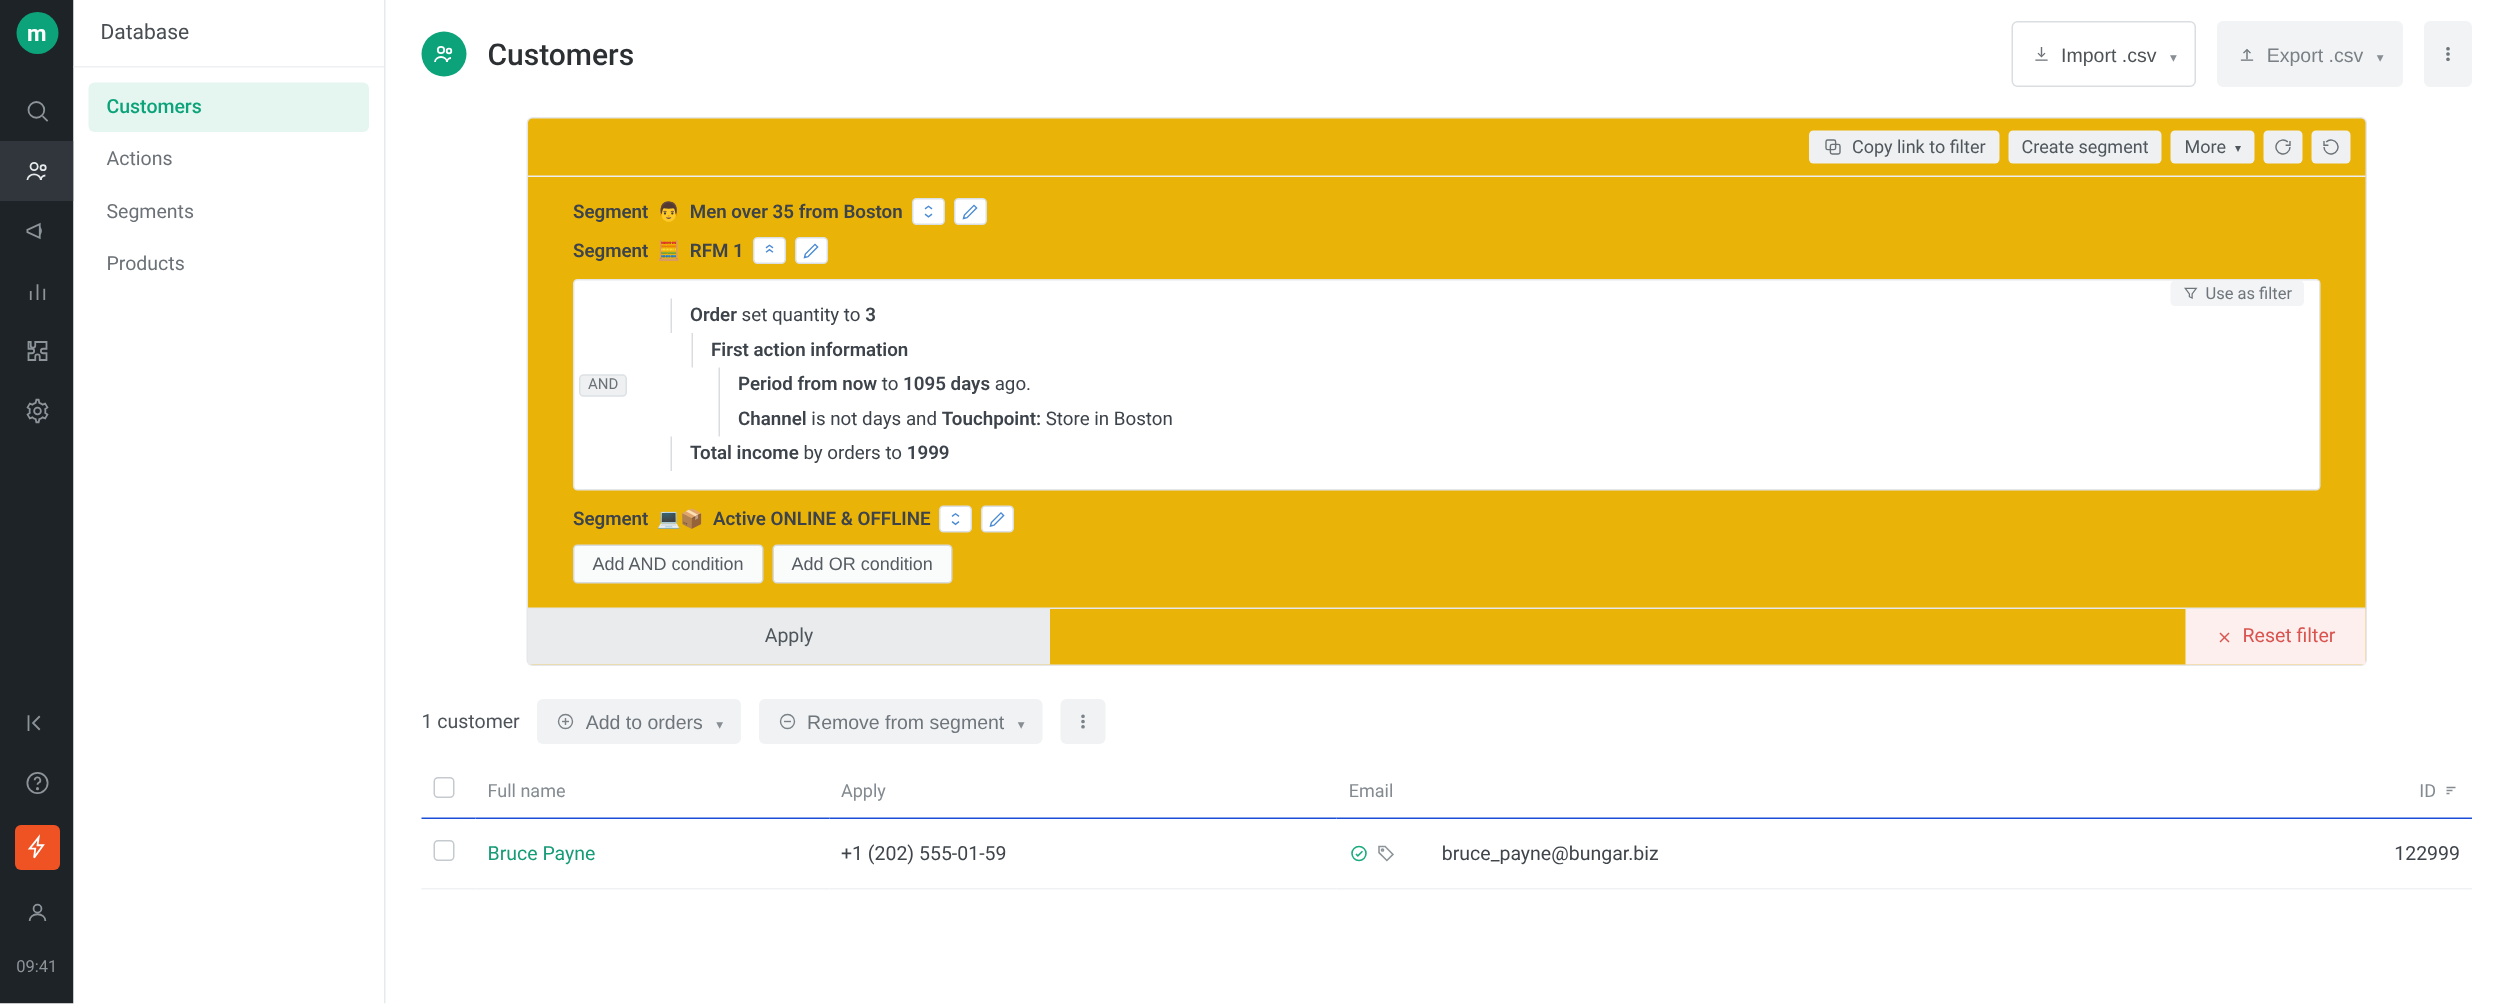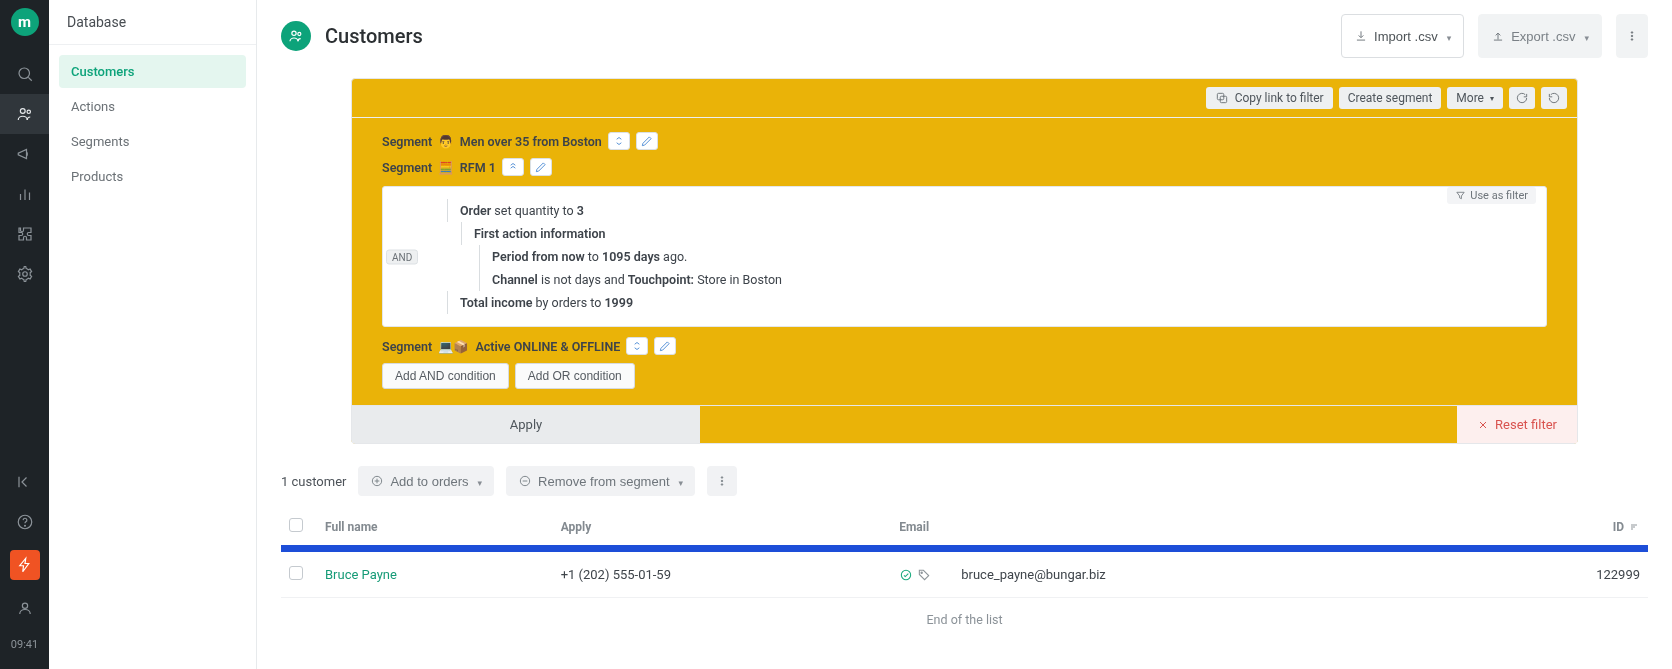--- a/index.html
+++ b/index.html
@@ -68,21 +68,21 @@
   .reset svg{stroke:#d9534f;}
 
   
   .meta-row { display:flex; align-items:center; gap:12px; padding:6px 0 12px 0;}
   .count { color:#4d5359; font-size:13px;}
   .soft-btn { background:#f1f2f4; border:none; height:30px; padding:0 12px; border-radius:4px; display:inline-flex; align-items:center; gap:6px; color:#6e757b; font-size:13px; cursor:pointer;}
   .soft-btn.square{ width:30px; padding:0; justify-content:center;}
   .soft-btn svg{width:14px; height:14px; stroke:#7a8187; fill:none; stroke-width:1.6;}
 
   table { width:100%; border-collapse:collapse;}
-  thead th { text-align:left; font-weight:700; font-size:12px; color:#838a90; padding:10px 8px; border-bottom:7px solid #1d4ed8;}
+  thead th { text-align:left; font-weight:400; font-size:12px; color:#838a90; padding:10px 8px; border-bottom:1px solid #1d4ed8;}
   tbody td { padding:14px 8px; border-bottom:1px solid #f0f1f3; font-size:13px; color:#3f454b;}
   .chk { width:14px; height:14px; border:1.5px solid #c5cacf; border-radius:3px; display:inline-block;}
   .link { color:#169b77;}
   .eol { text-align:center; color:#8b9298; font-size:12.5px; padding:14px 0;}
   .th-id { display:inline-flex; align-items:center; gap:4px;}
   .email-cell { display:flex; align-items:center; gap:26px;}
   .email-cell .iconset { display:flex; gap:4px; margin-right:4px;}
   .email-cell .iconset svg{width:14px; height:14px; fill:none; stroke-width:1.8;}
   .icon-ok{stroke:#1aab7e;}
   .icon-tag{stroke:#8d9499;}
@@ -409,15 +409,14 @@
                     <circle cx="8" cy="8" r="1.2"></circle>
                   </svg>
               </span>
               <span>bruce_payne@bungar.biz</span>
             </div>
           </td>
           <td style="text-align:right">122999</td>
         </tr>
       </tbody>
     </table>
-    <div class="eol">End of the list</div>
   </div>
 </div>
 
 </body></html>

